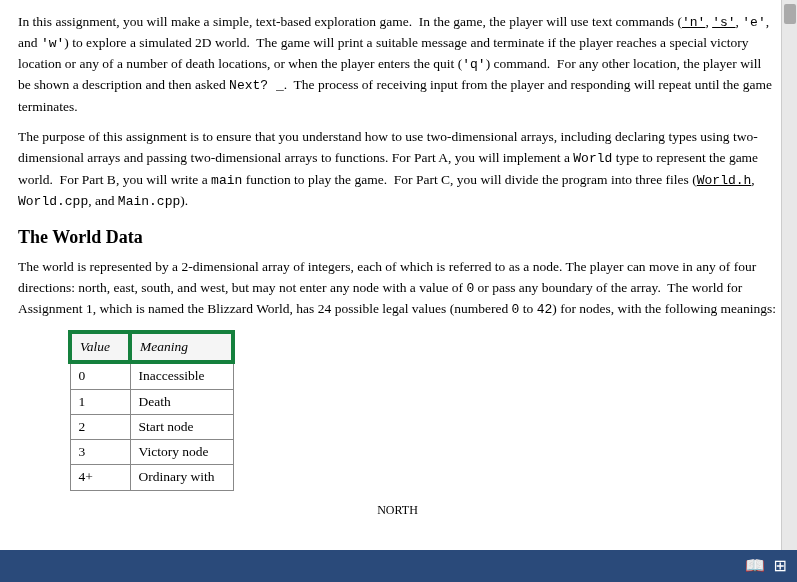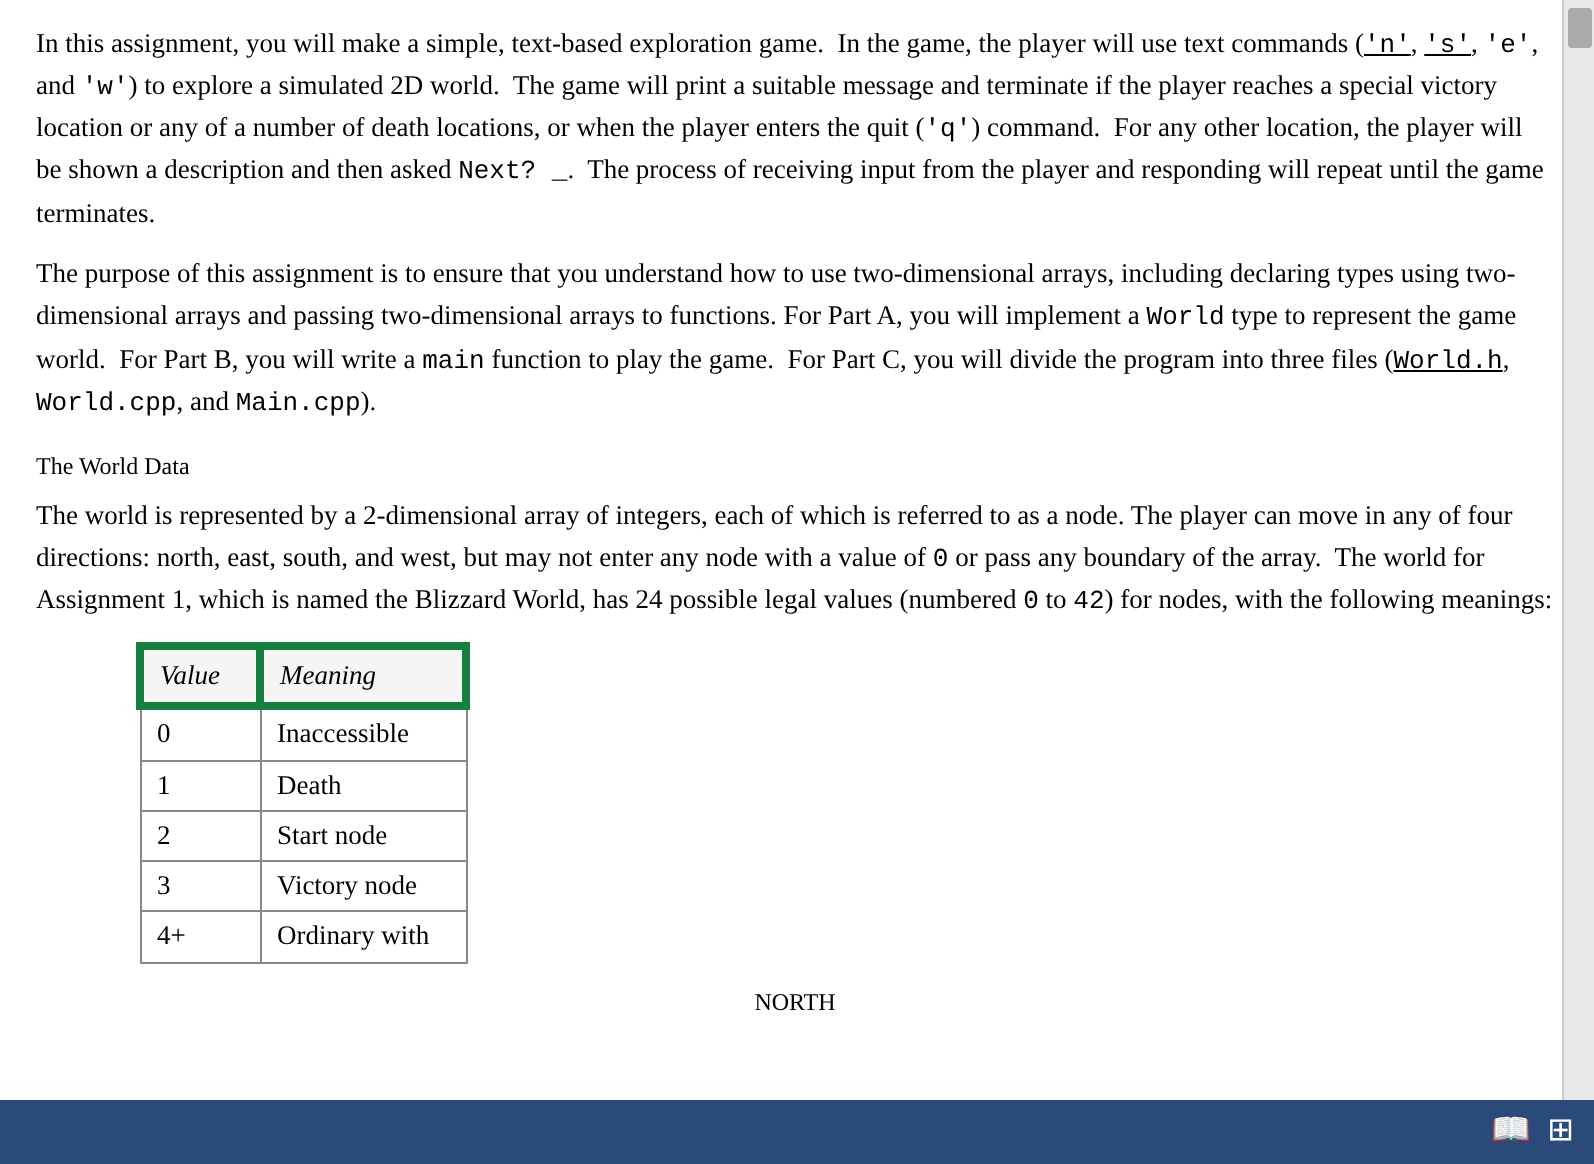--- a/index.html
+++ b/index.html
@@ -32,22 +32,22 @@
       font-size: 13px;
     }
 
     .underline-code {
       font-family: 'Courier New', Courier, monospace;
       font-size: 13px;
       text-decoration: underline;
     }
 
     .section-title {
-      font-weight: normal;
-      font-size: 12px;
+      font-weight: bold;
+      font-size: 18px;
       margin-bottom: 6px;
       margin-top: 12px;
     }
 
     table.data-table {
       border-collapse: collapse;
       margin: 8px 0 10px 50px;
       font-size: 13.5px;
     }
 

